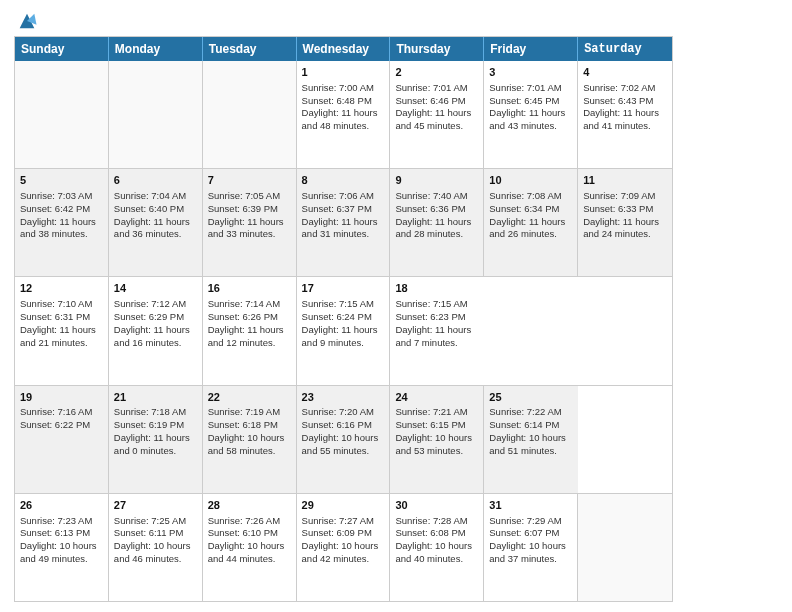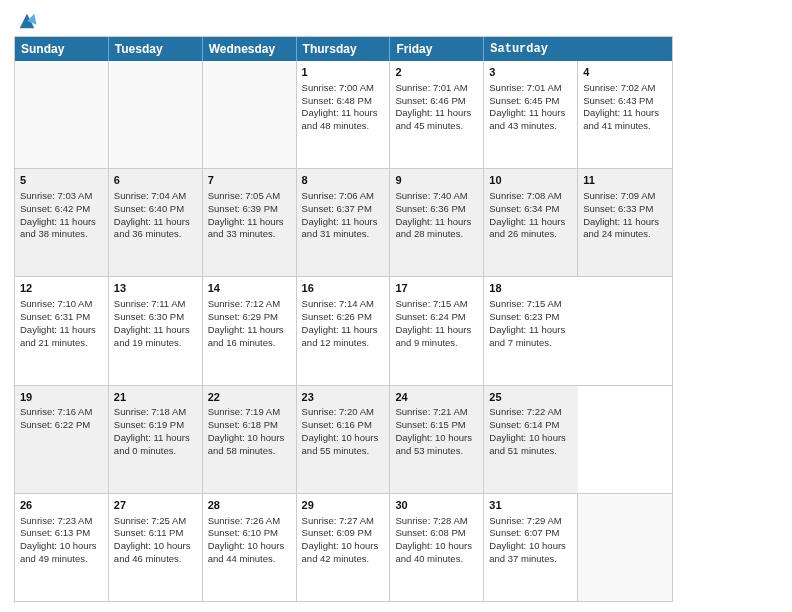--- a/index.html
+++ b/index.html
@@ -123,20 +123,21 @@
     </div>
     <div class="title-block">
       <div class="month-title"></div>
       <div class="location"></div>
     </div>
   </div>
 
   <div class="calendar">
     <div class="cal-header">
     <div class="cal-header-cell">Sunday</div>
+        <div class="cal-header-cell">Monday</div>
         <div class="cal-header-cell">Tuesday</div>
         <div class="cal-header-cell">Wednesday</div>
         <div class="cal-header-cell">Thursday</div>
         <div class="cal-header-cell">Friday</div>
         <div class="cal-header-cell">Saturday</div>
       </div>
     <div class="cal-body">
     <div class="cal-row">
           <div class="cal-cell empty"></div>
           <div class="cal-cell empty"></div>
@@ -211,26 +212,20 @@
           </div>
         </div>
         <div class="cal-row">
           <div class="cal-cell">
             <div class="day-num">12</div>
             <div>Sunrise: 7:10 AM</div>
             <div>Sunset: 6:31 PM</div>
             <div>Daylight: 11 hours and 21 minutes.</div>
           </div>
           <div class="cal-cell">
-            <div class="day-num">13</div>
-            <div>Sunrise: 7:11 AM</div>
-            <div>Sunset: 6:30 PM</div>
-            <div>Daylight: 11 hours and 19 minutes.</div>
-          </div>
-          <div class="cal-cell">
             <div class="day-num">14</div>
             <div>Sunrise: 7:12 AM</div>
             <div>Sunset: 6:29 PM</div>
             <div>Daylight: 11 hours and 16 minutes.</div>
           </div>
           <div class="cal-cell">
             <div class="day-num">16</div>
             <div>Sunrise: 7:14 AM</div>
             <div>Sunset: 6:26 PM</div>
             <div>Daylight: 11 hours and 12 minutes.</div>

